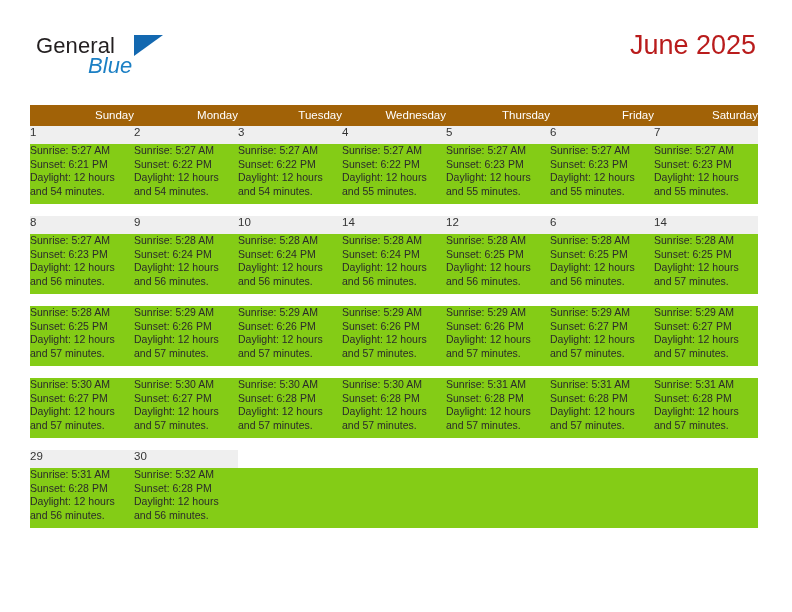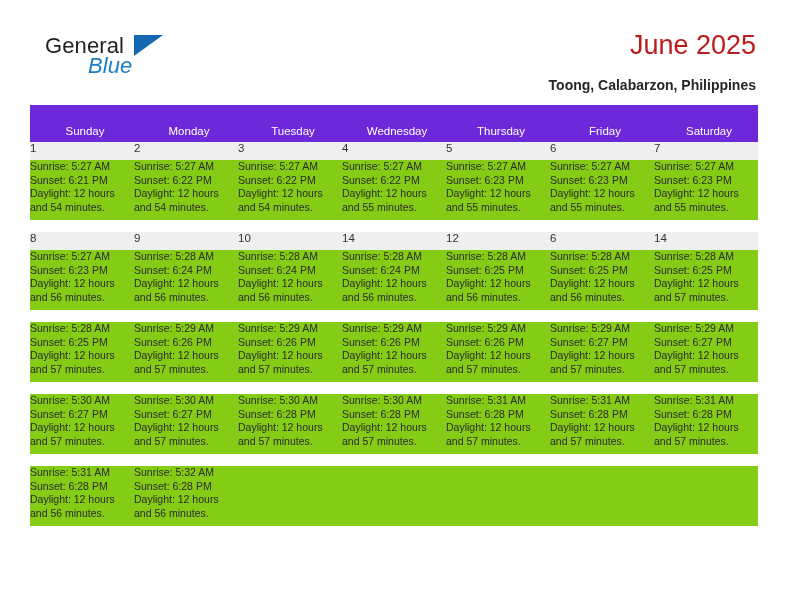--- a/index.html
+++ b/index.html
@@ -28,21 +28,20 @@
     left: 36px; top: 34px;
     width: 220px; height: 50px;
   }
   .logo-general {
     position: absolute;
     left: 0; top: 0;
     font-size: 22px;
     color: #231f20;
     letter-spacing: .1px;
     line-height: 24px;
-    margin-left: 9px;
   }
   .logo-blue {
     position: absolute;
     left: 52px; top: 20px;
     font-size: 22px;
     color: #1b7fc4;
     letter-spacing: .1px;
     line-height: 24px;
     font-style: italic;
   }
@@ -77,26 +76,26 @@
     position: absolute;
     left: 30px; top: 105px;
     width: 728px;
   }
   table.grid {
     border-collapse: collapse;
     width: 728px;
     table-layout: fixed;
   }
   table.grid th {
-    background: #6d28d9;
+    background: #a16207;
     color: #ffffff;
     font-size: 11.5px;
     font-weight: normal;
-    text-align: center;
-    padding: 20px 0 5px 6px;
+    text-align: right;
+    padding: 4px 0 5px 6px;
     height: 19px;
     border: none;
   }
   table.grid td {
     vertical-align: top;
     padding: 0;
     border: none;
     width: 104px;
   }
 
@@ -135,21 +134,20 @@
 
 <div id="page">
 
   <div class="top">
     <div class="logo">
       <span class="logo-general">General</span>
       <span class="logo-tri"></span>
       <span class="logo-blue">Blue</span>
     </div>
     <div class="title">June 2025</div>
-    <div class="subtitle">Toong, Calabarzon, Philippines</div>
   </div>
 
   <div class="cal">
     <table class="grid">
       <thead>
         <tr>
           <th>Sunday</th>
           <th>Monday</th>
           <th>Tuesday</th>
           <th>Wednesday</th>
@@ -392,20 +390,29 @@
           <tr class="row-sep">
             <td></td>
             <td></td>
             <td></td>
             <td></td>
             <td></td>
             <td></td>
             <td></td>
           </tr>
           <tr>
+            <td class="daynum">29</td>
+            <td class="daynum">30</td>
+            <td class="daynum blank"></td>
+            <td class="daynum blank"></td>
+            <td class="daynum blank"></td>
+            <td class="daynum blank"></td>
+            <td class="daynum blank"></td>
+          </tr>
+          <tr>
             <td class="cellbody">
               <p>Sunrise: 5:31 AM</p>
               <p>Sunset: 6:28 PM</p>
               <p>Daylight: 12 hours</p>
               <p>and 56 minutes.</p>
             </td>
             <td class="cellbody">
               <p>Sunrise: 5:32 AM</p>
               <p>Sunset: 6:28 PM</p>
               <p>Daylight: 12 hours</p>

